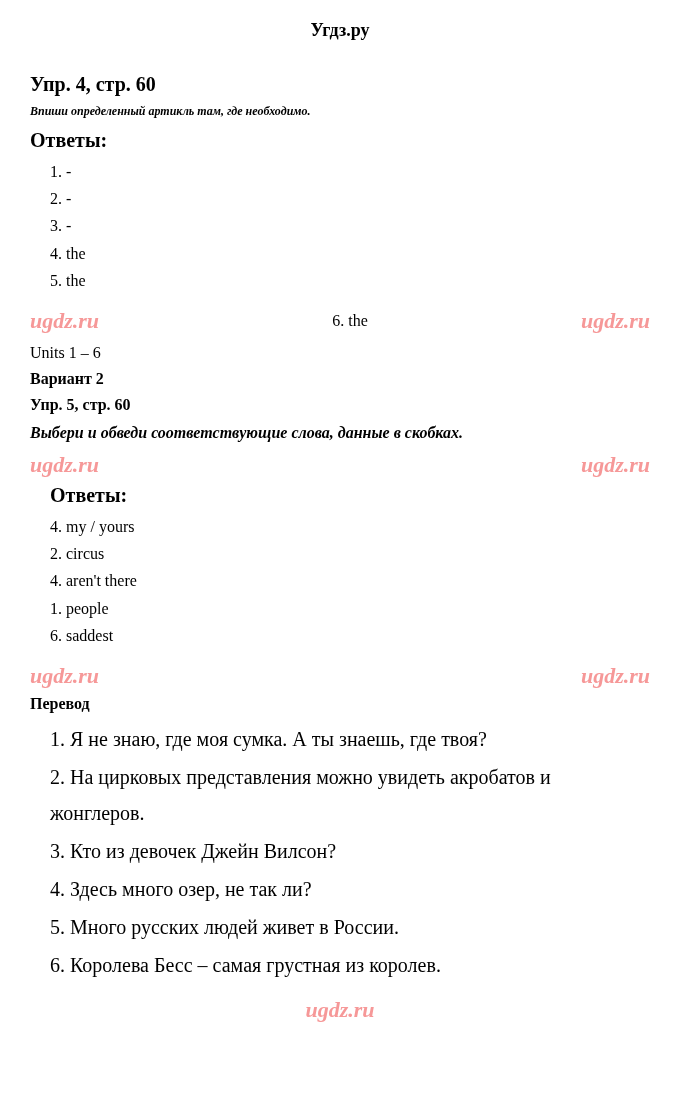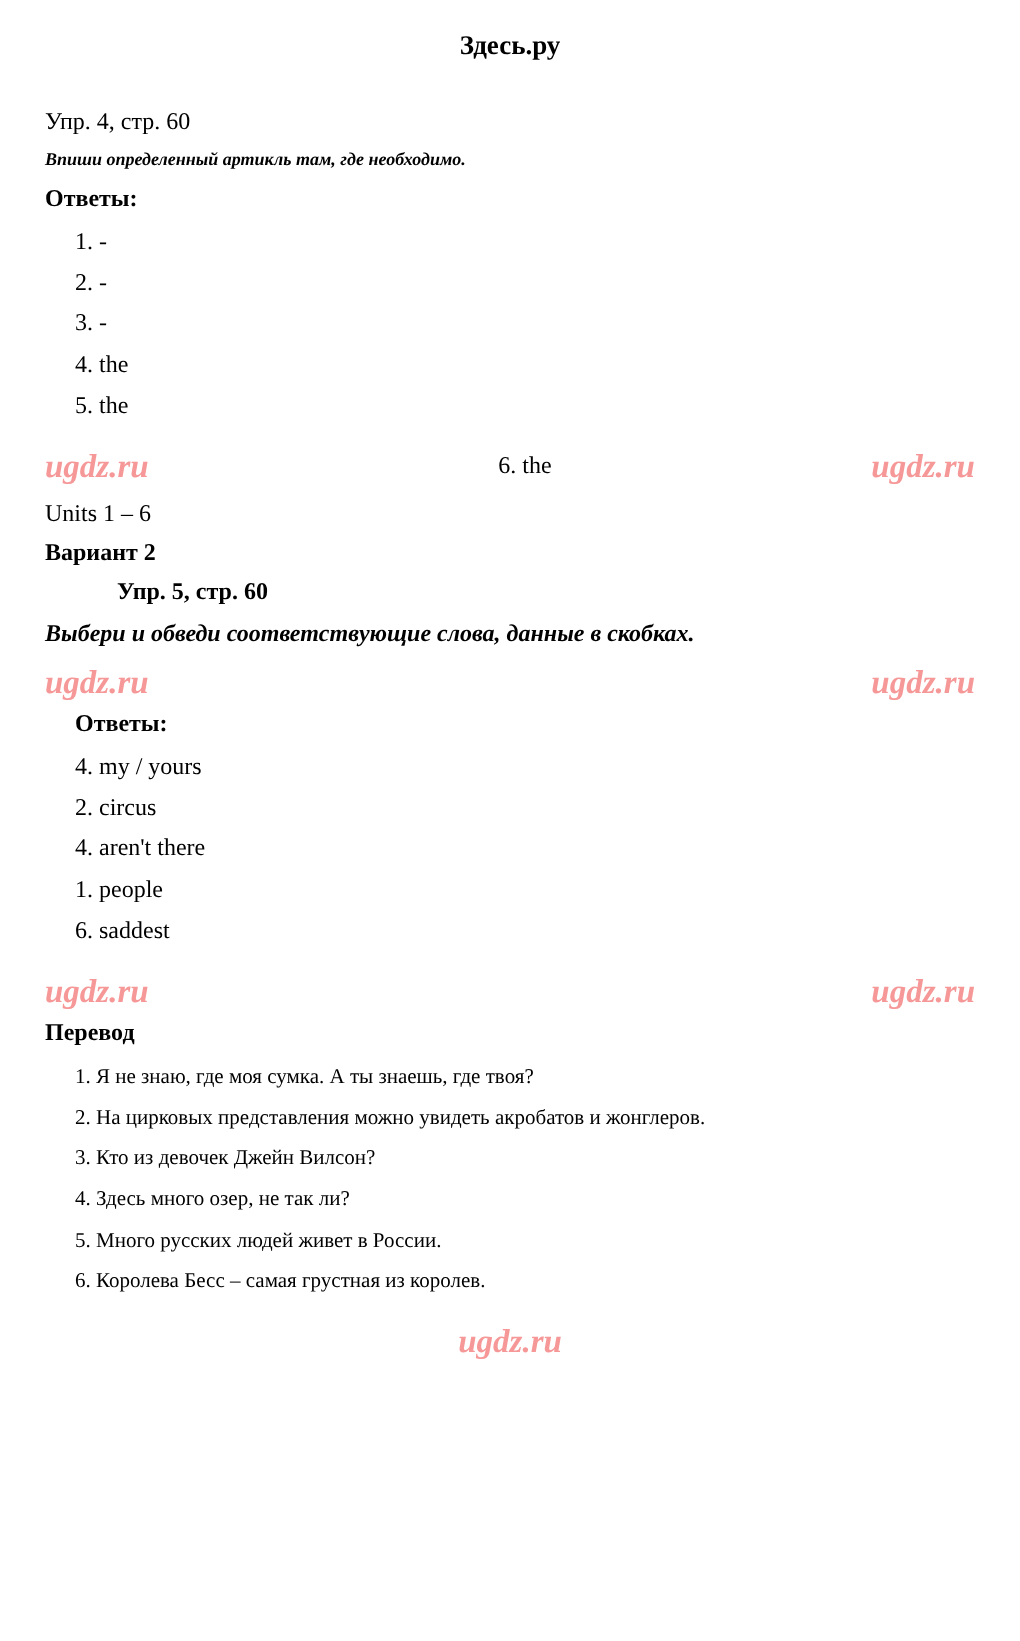--- a/index.html
+++ b/index.html
@@ -20,37 +20,37 @@
 
     .site-header {
       text-align: center;
       font-size: 18px;
       font-weight: bold;
       margin-bottom: 16px;
       color: #000;
     }
 
     .section-title {
-      font-weight: normal;
+      font-weight: bold;
       margin-bottom: 8px;
-      font-size: 16px;
+      font-size: 20px;
       margin-top: 32px;
     }
 
     .instruction {
       font-style: italic;
       font-weight: bold;
       margin-bottom: 10px;
       font-size: 12px;
     }
 
     .answers-label {
       font-weight: bold;
       margin-bottom: 6px;
-      font-size: 16px;
+      font-size: 20px;
     }
 
     .answers-list {
       margin-left: 20px;
       margin-bottom: 14px;
       line-height: 1.7;
       font-size: 16px;
     }
 
     .watermark {
@@ -77,61 +77,60 @@
       margin: 10px 0;
     }
 
     .translation-section {
       margin-top: 6px;
     }
 
     .translation-list {
       margin-left: 20px;
       line-height: 1.8;
-      font-size: 14px;
+      font-size: 20px;
     }
 
     .translation-item {
       margin-bottom: 2px;
     }
 
     .units-line {
       font-weight: normal;
       margin-bottom: 8px;
     }
 
     .variant-line {
       font-weight: bold;
       margin-bottom: 8px;
     }
 
     .uppr-line {
       font-weight: bold;
       margin-bottom: 10px;
-      margin-left: 48px;
     }
 
     .long-text {
       text-align: justify;
       font-style: italic;
       font-weight: bold;
       margin-bottom: 10px;
       font-size: 16px;
     }
 
     .perevod-label {
       font-weight: bold;
       margin-bottom: 8px;
     }
   </style>
 </head>
 <body>
 
 <div class="site-header">
-  <span>Здесь.ру</span>
+  <span>Угдз.ру</span>
 </div>
 
 <div>
   <div class="section-title">Упр. 4, стр. 60</div>
   <div class="instruction">Впиши определенный артикль там, где необходимо.</div>
   <div class="answers-label">Ответы:</div>
   <div class="answers-list">
     <div>1. -</div>
     <div>2. -</div>
     <div>3. -</div>

